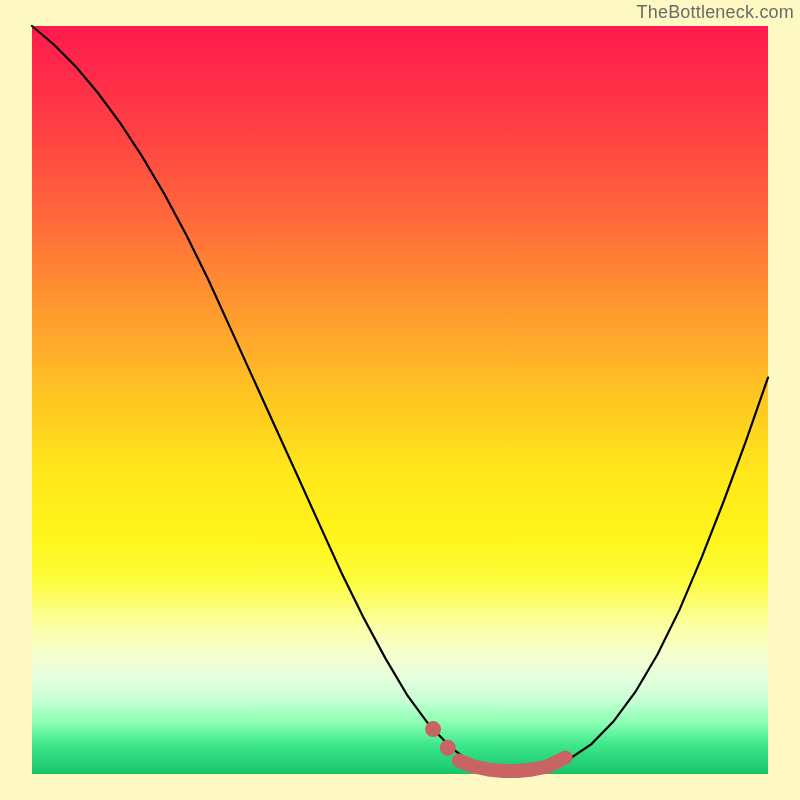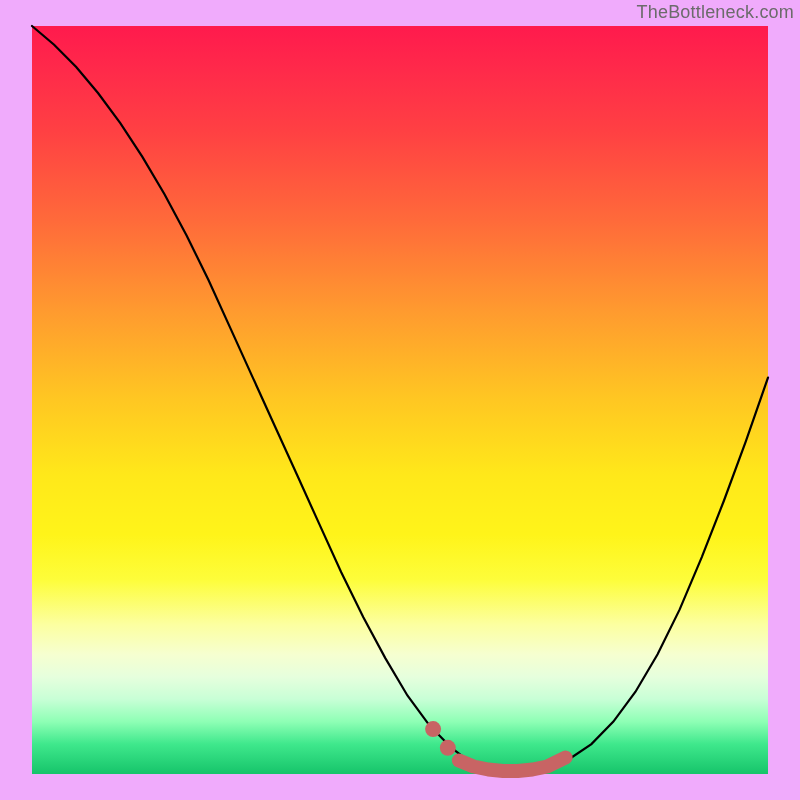--- a/index.html
+++ b/index.html
@@ -10,21 +10,21 @@
     background: #000;
     overflow: hidden;
     font-family: Arial, Helvetica, sans-serif;
   }
   .frame {
     position: absolute;
     left: 0;
     top: 0;
     width: 800px;
     height: 800px;
-    background: #f0abfc;
+    background: #fef9c3;
   }
   .plot {
     position: absolute;
     left: 32px;
     top: 26px;
     width: 736px;
     height: 748px;
     
     background: linear-gradient(to bottom,
       #ff1a4d 0%,

